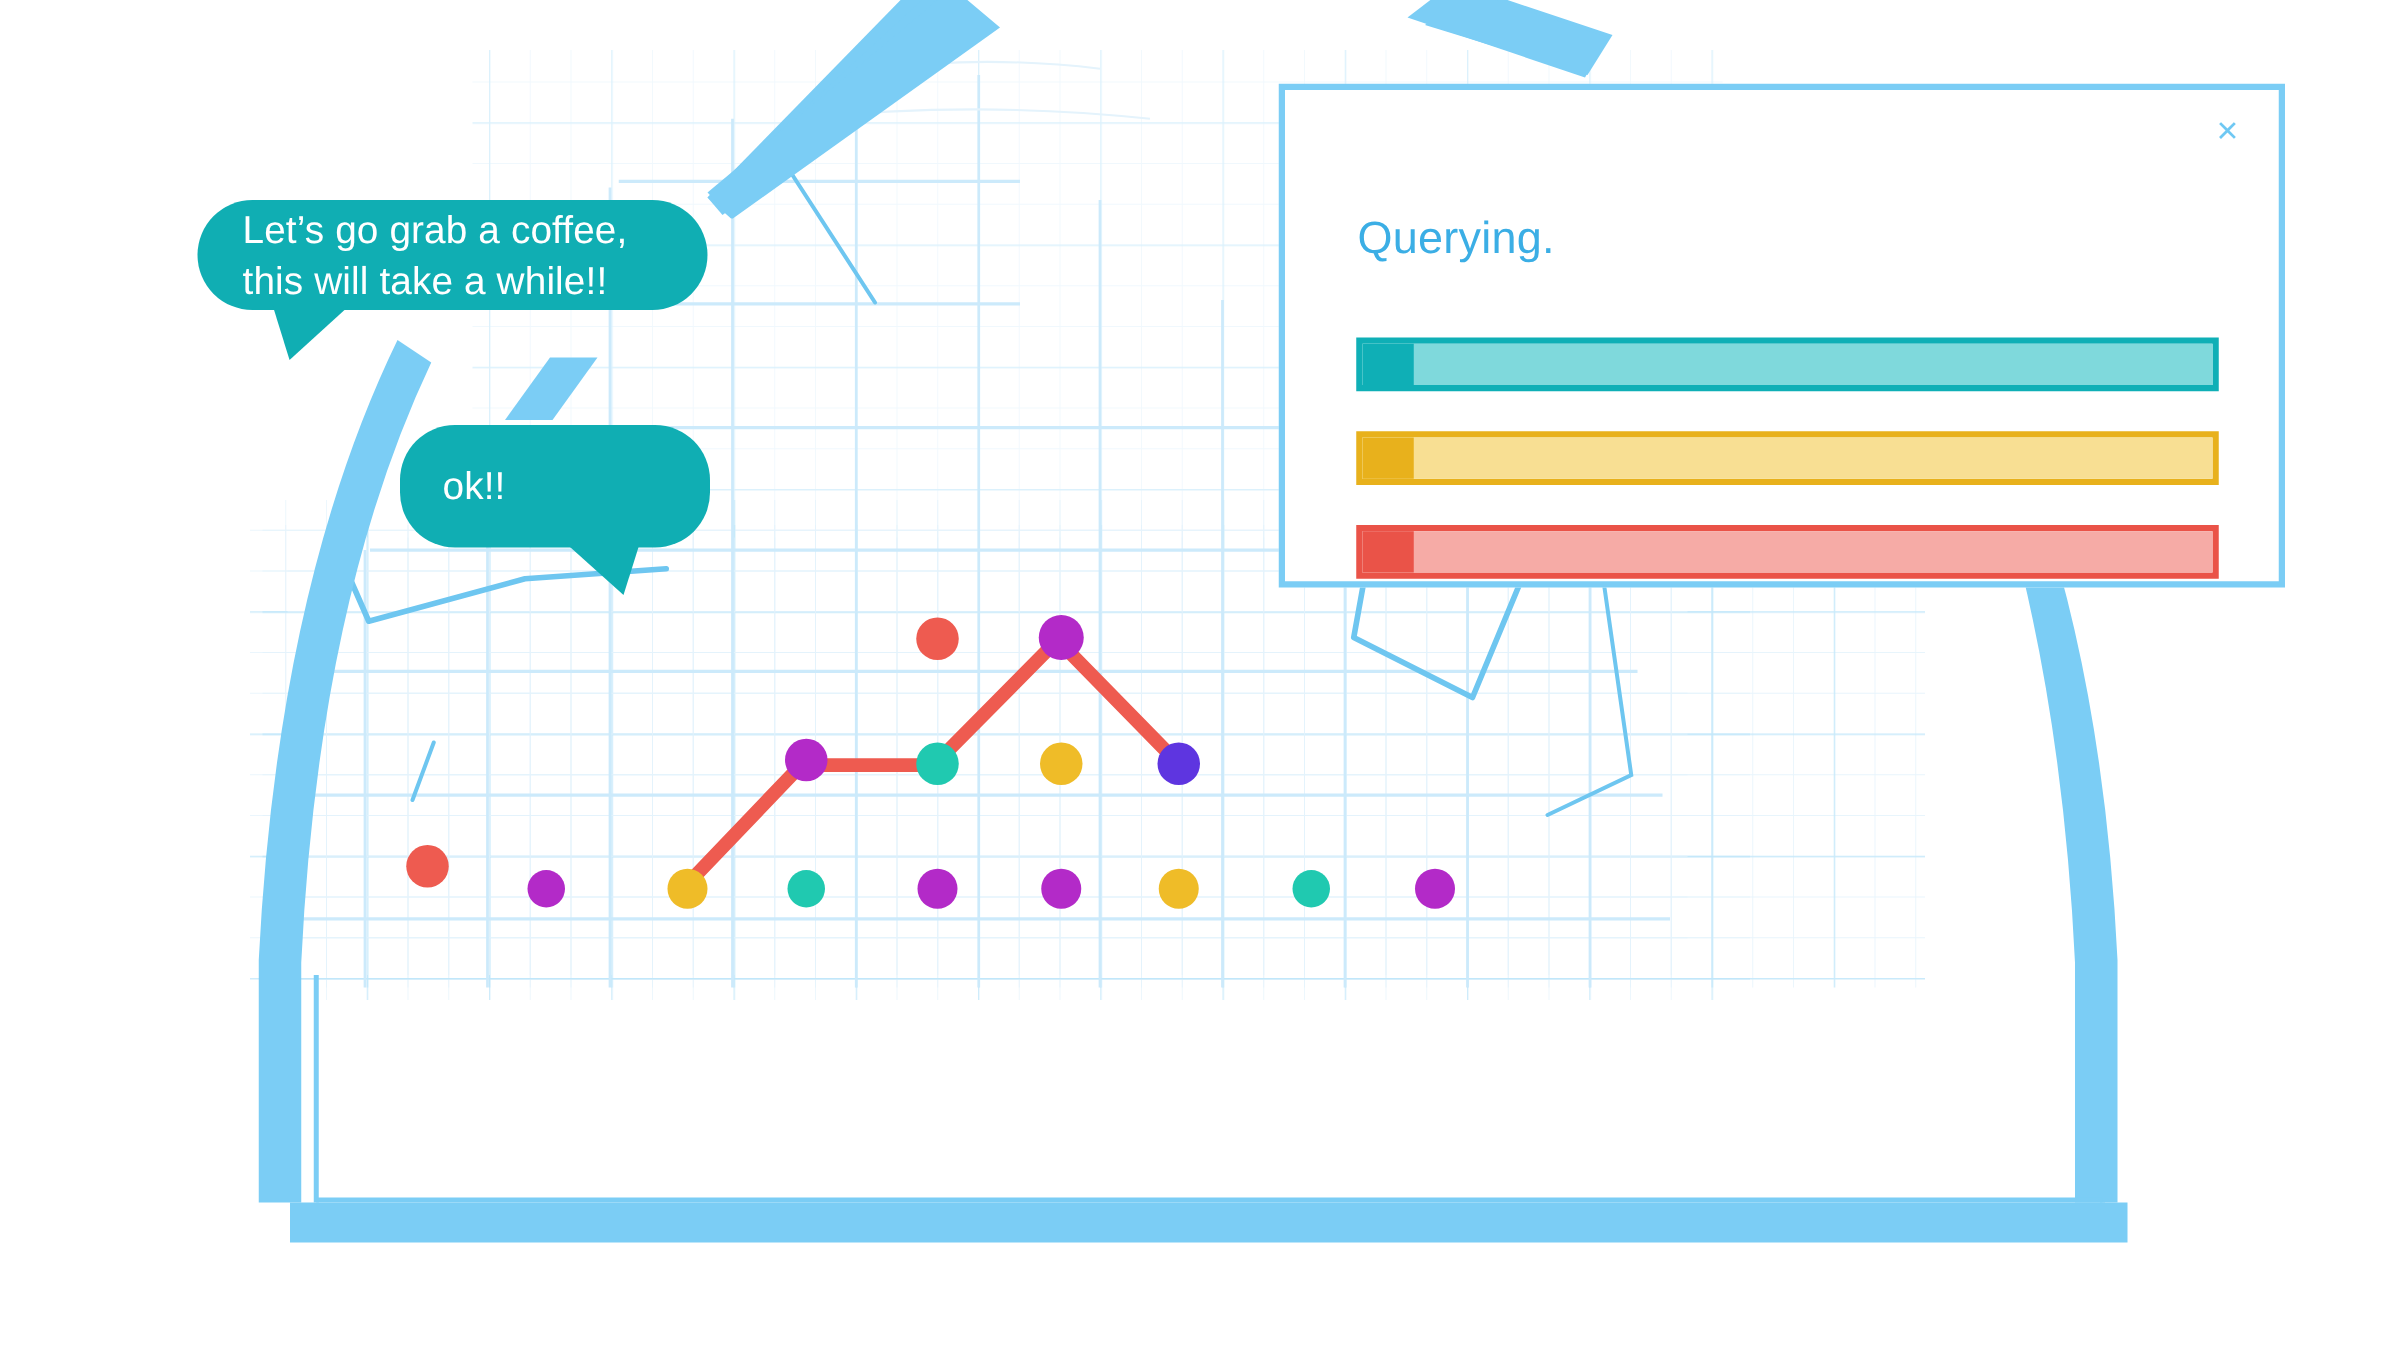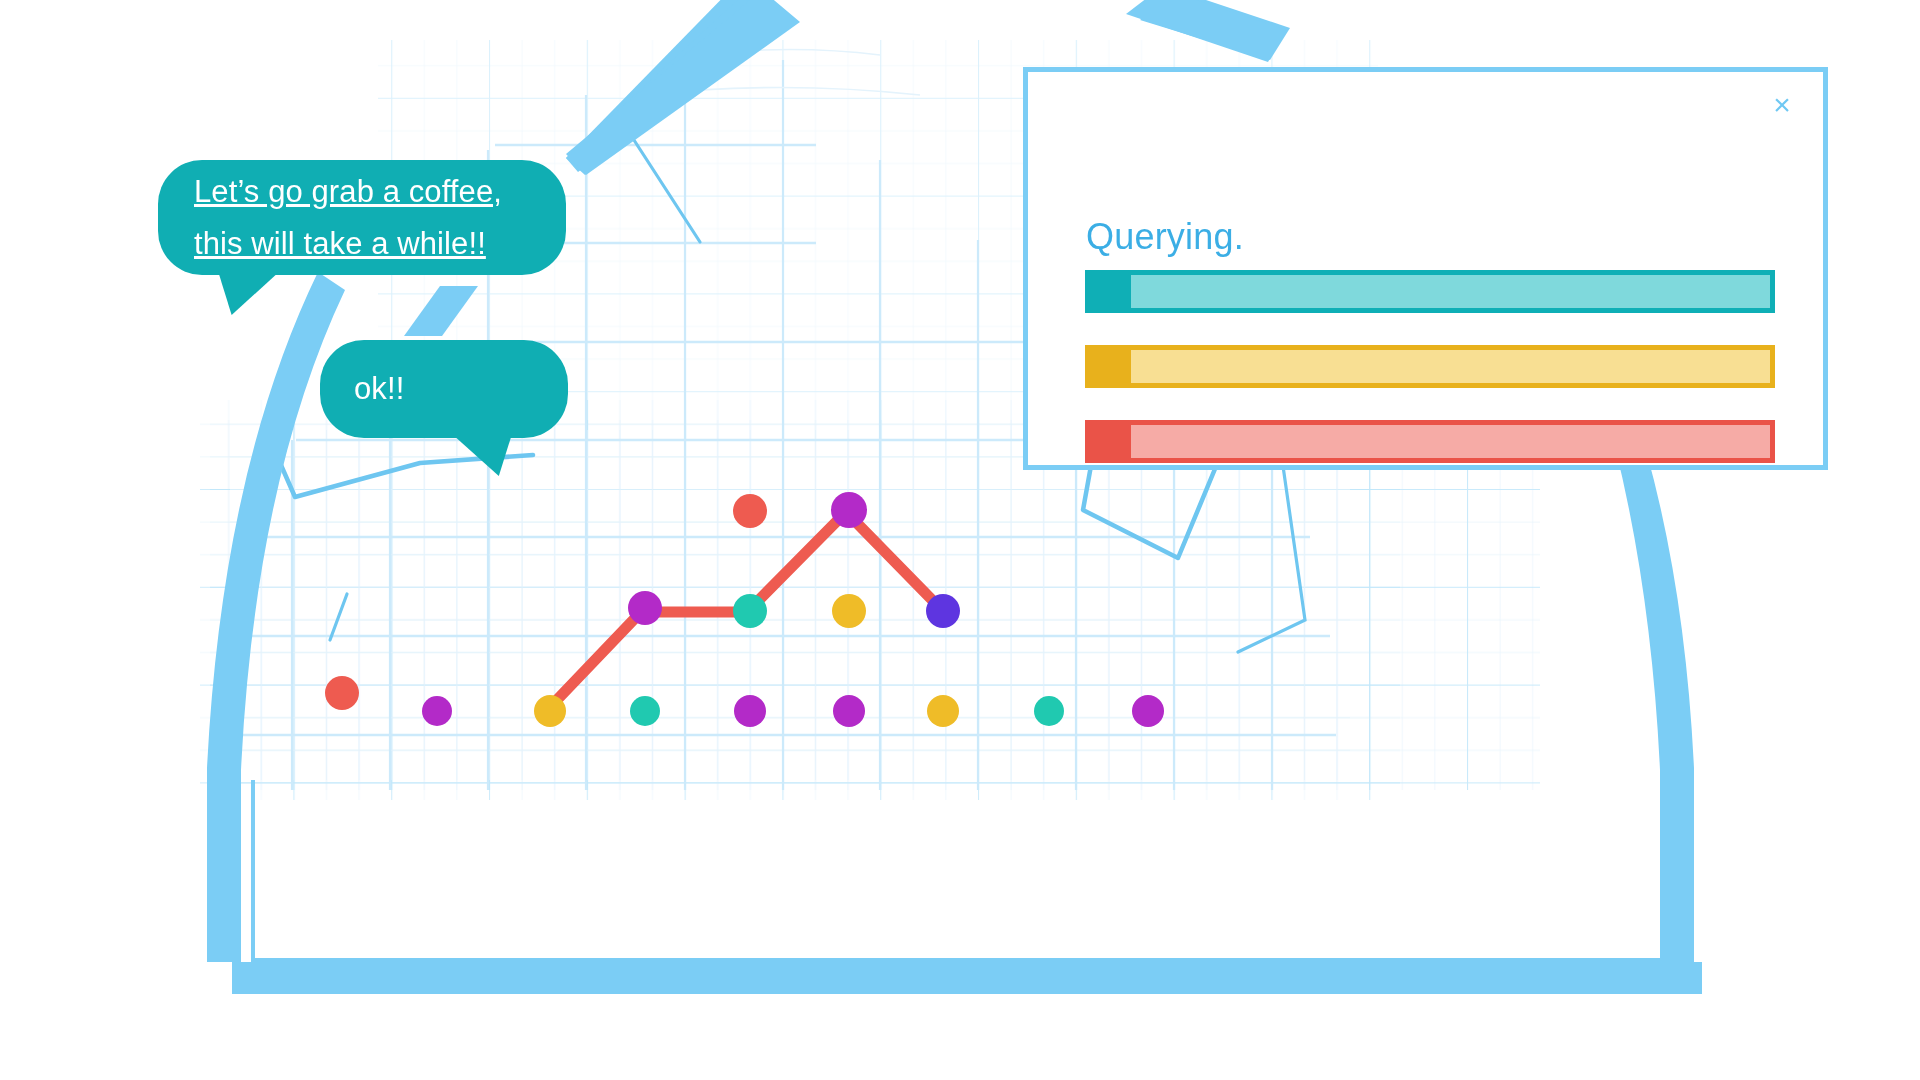--- a/index.html
+++ b/index.html
@@ -18,23 +18,23 @@
     position:absolute;
     background:#10AEB3;
     color:#ffffff;
     border-radius:44px;
     box-sizing:border-box;
     display:flex;align-items:center;
     font-weight:400;
     letter-spacing:.1px;
   }
   #bubble-coffee{
-    left:158px;top:160px;width:408px;height:115px;
+    left:158px;top:160px;width:408px;height:88px;
     padding:0 36px;
-    font-size:31px;line-height:52px;text-decoration:underline;
+    font-size:31px;line-height:41px;
   }
   #bubble-coffee .btext{display:block;white-space:pre-line;}
   #bubble-coffee .tail{
     position:absolute;left:60px;bottom:-40px;width:62px;height:44px;
     background:#10AEB3;
     clip-path:polygon(0 0,100% 0,22% 100%);
   }
   #bubble-ok{
     left:320px;top:340px;width:248px;height:98px;
     padding:0 34px;
@@ -60,21 +60,20 @@
     width:38px;height:38px;
     display:flex;align-items:center;justify-content:center;
     color:#6FC8F3;font-size:30px;line-height:1;
     cursor:pointer;user-select:none;font-weight:300;
   }
   #dialog-title{
     position:absolute;left:58px;top:118px;
     transform:translateY(-50%);
     color:#3BAEE5;font-size:36px;font-weight:400;
     letter-spacing:.2px;
-    margin-top:47px;
   }
   .bars{position:absolute;left:57px;top:198px;width:690px;}
   .pbar{
     position:relative;
     height:43px;
     box-sizing:border-box;
     border:5px solid #000;
     margin-bottom:32px;
   }
   .pbar:last-child{margin-bottom:0;}

